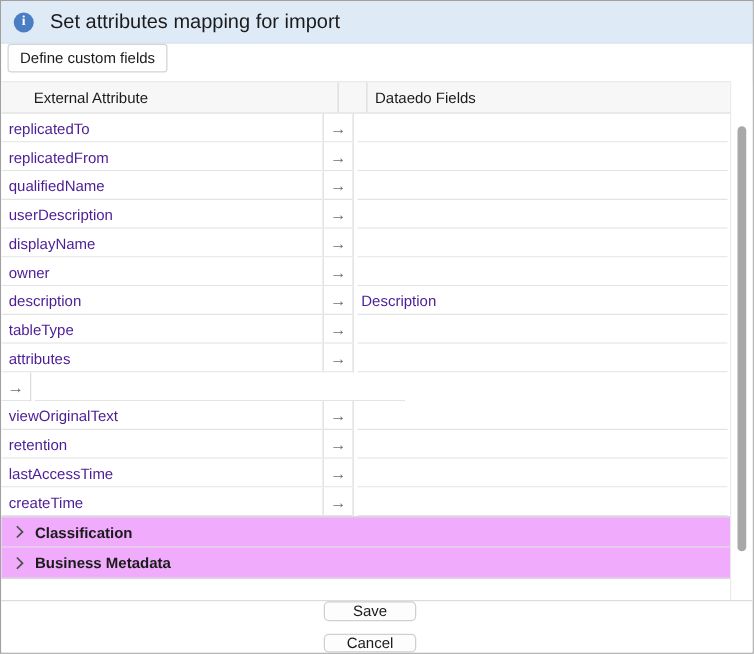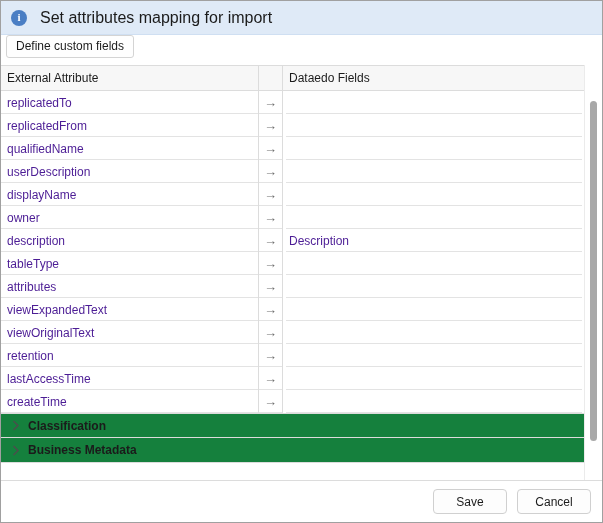--- a/index.html
+++ b/index.html
@@ -139,20 +139,21 @@
   }
   .grid {
     width: 585px;
     border-top: 1px solid #dcdcdc;
   }
   .grid-header {
     display: flex;
     height: 24px;
     background: #f7f7f7;
     border-bottom: 1px solid #dcdcdc;
+    padding-left: 20px;
   }
   .gh-cell {
     display: flex;
     align-items: center;
     font-size: 12px;
     color: #1b1b1b;
     box-sizing: border-box;
     border-right: 1px solid #dcdcdc;
     padding-left: 6px;
     overflow: hidden;
@@ -199,21 +200,21 @@
     color: #6e6e6e;
     line-height: 1;
   }
 
   
   .group-row {
     display: flex;
     align-items: center;
     height: 25px;
     width: 585px;
-    background: #15803d;
+    background: #f0abfc;
     border-bottom: 1px solid #dcdcdc;
     box-sizing: border-box;
   }
   .group-row.first { border-top: 1px solid #dcdcdc; }
   .chevron {
     width: 20px;
     display: flex;
     align-items: center;
     justify-content: center;
     color: #5c5c5c;
@@ -252,20 +253,21 @@
   .footer {
     height: 41px;
     min-height: 41px;
     background: #ffffff;
     border-top: 1px solid #dcdcdc;
     display: flex;
     align-items: center;
     justify-content: flex-end;
     padding-right: 11px;
     gap: 10px;
+    flex-direction: column;
   }
   .footer .btn {
     width: 74px;
     height: 25px;
     padding: 0;
     display: flex;
     align-items: center;
     justify-content: center;
     border-radius: 4px;
     border: 1px solid #d0d0d0;
@@ -354,21 +356,20 @@
             <div class="gr-cell col-fields underline"></div>
           </div>
           <div class="grid-row">
             <div class="gr-cell col-ext underline">attributes</div>
             <div class="gr-cell col-arrow underline">
               <span class="arrow-glyph">→</span>
             </div>
             <div class="gr-cell col-fields underline"></div>
           </div>
           <div class="grid-row">
-            <div class="gr-cell col-ext underline">viewExpandedText</div>
             <div class="gr-cell col-arrow underline">
               <span class="arrow-glyph">→</span>
             </div>
             <div class="gr-cell col-fields underline"></div>
           </div>
           <div class="grid-row">
             <div class="gr-cell col-ext underline">viewOriginalText</div>
             <div class="gr-cell col-arrow underline">
               <span class="arrow-glyph">→</span>
             </div>

